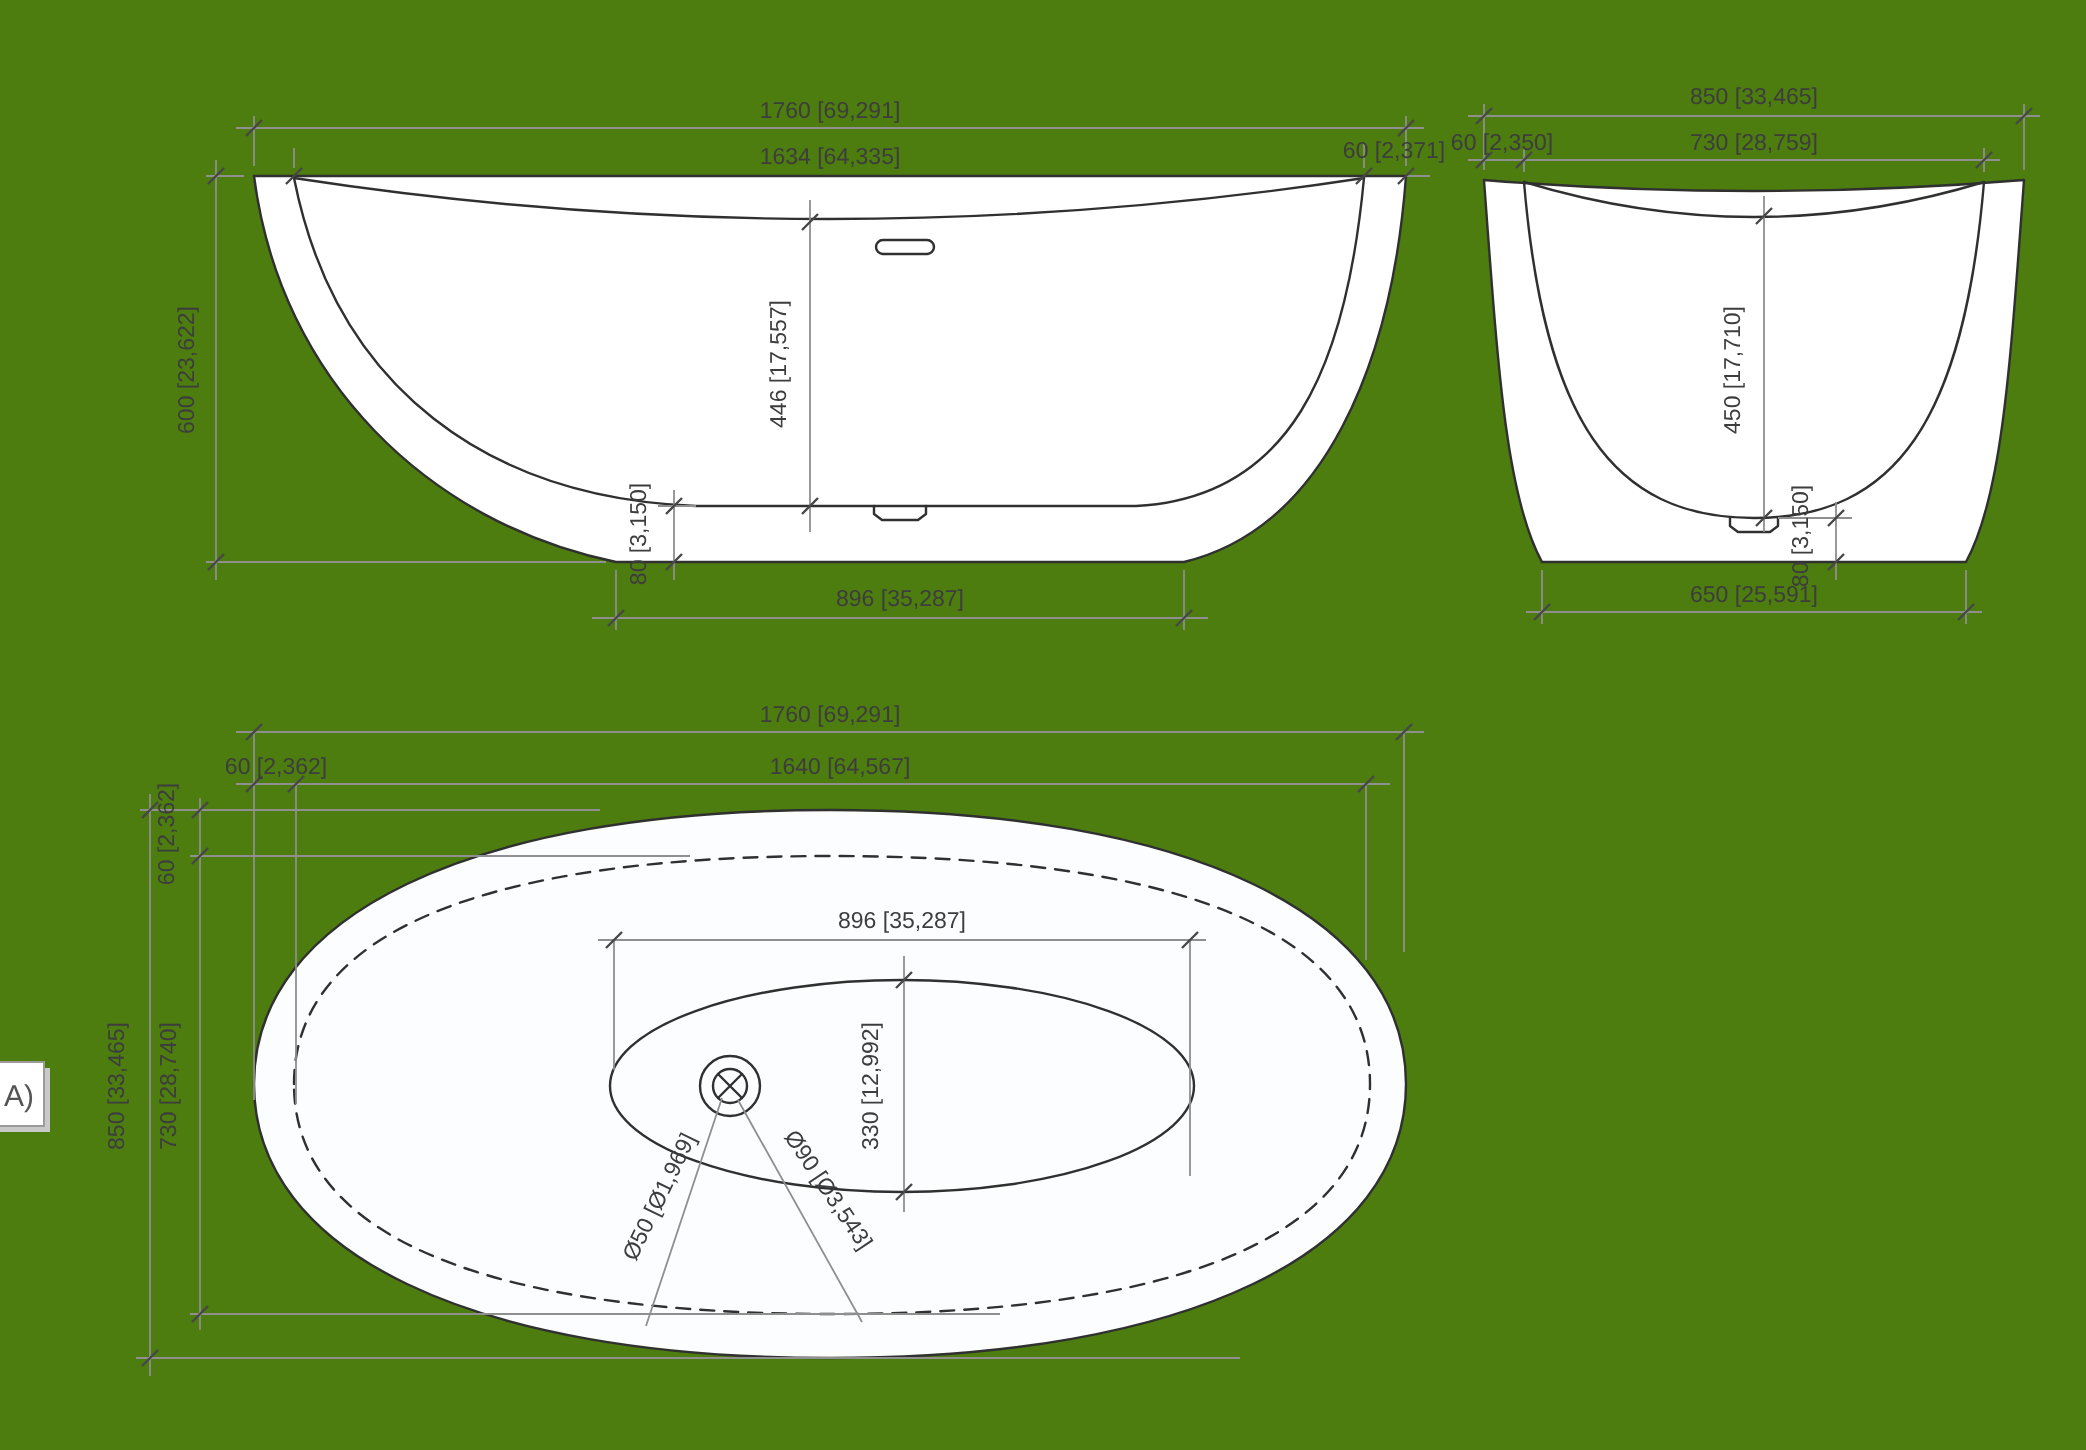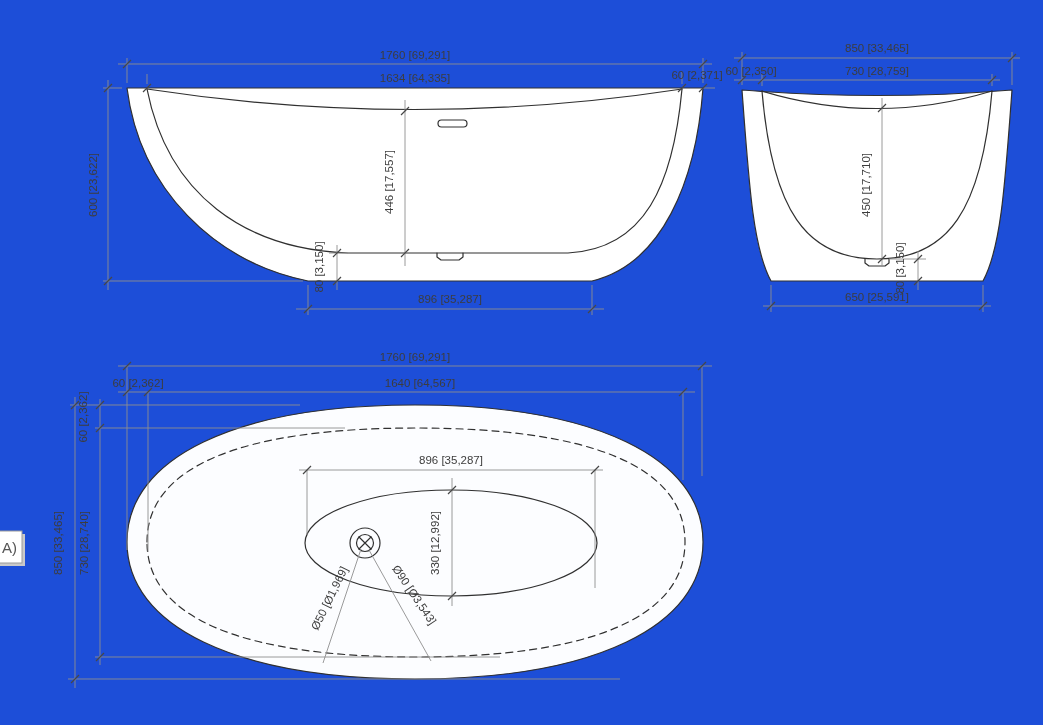--- a/index.html
+++ b/index.html
@@ -1,16 +1,16 @@
 <!DOCTYPE html>
 <html><head>
 <meta charset="utf-8">
 <style>
   html,body{margin:0;padding:0;background:#ffffff;}
-  .stage{position:relative;width:1043px;height:725px;background:#1d4ed8;overflow:hidden;
+  .stage{position:relative;width:1043px;height:725px;background:#4d7c0f;overflow:hidden;
          font-family:"Liberation Sans",sans-serif;}
   svg{display:block}
   .obj{fill:none;stroke:#303030;stroke-width:1.2px;stroke-linejoin:round;stroke-linecap:round;}
   .objf{fill:#ffffff;}
   .planf{fill:#fcfdff;}
   .dsh{stroke-dasharray:7 5;}
   .dim{fill:none;stroke:#8f8f8f;stroke-width:0.9px;}
   .tick{fill:none;stroke:#474747;stroke-width:1.2px;}
   .t{font-size:11.5px;fill:#3d3d3d;}
   .tm{text-anchor:middle;}

